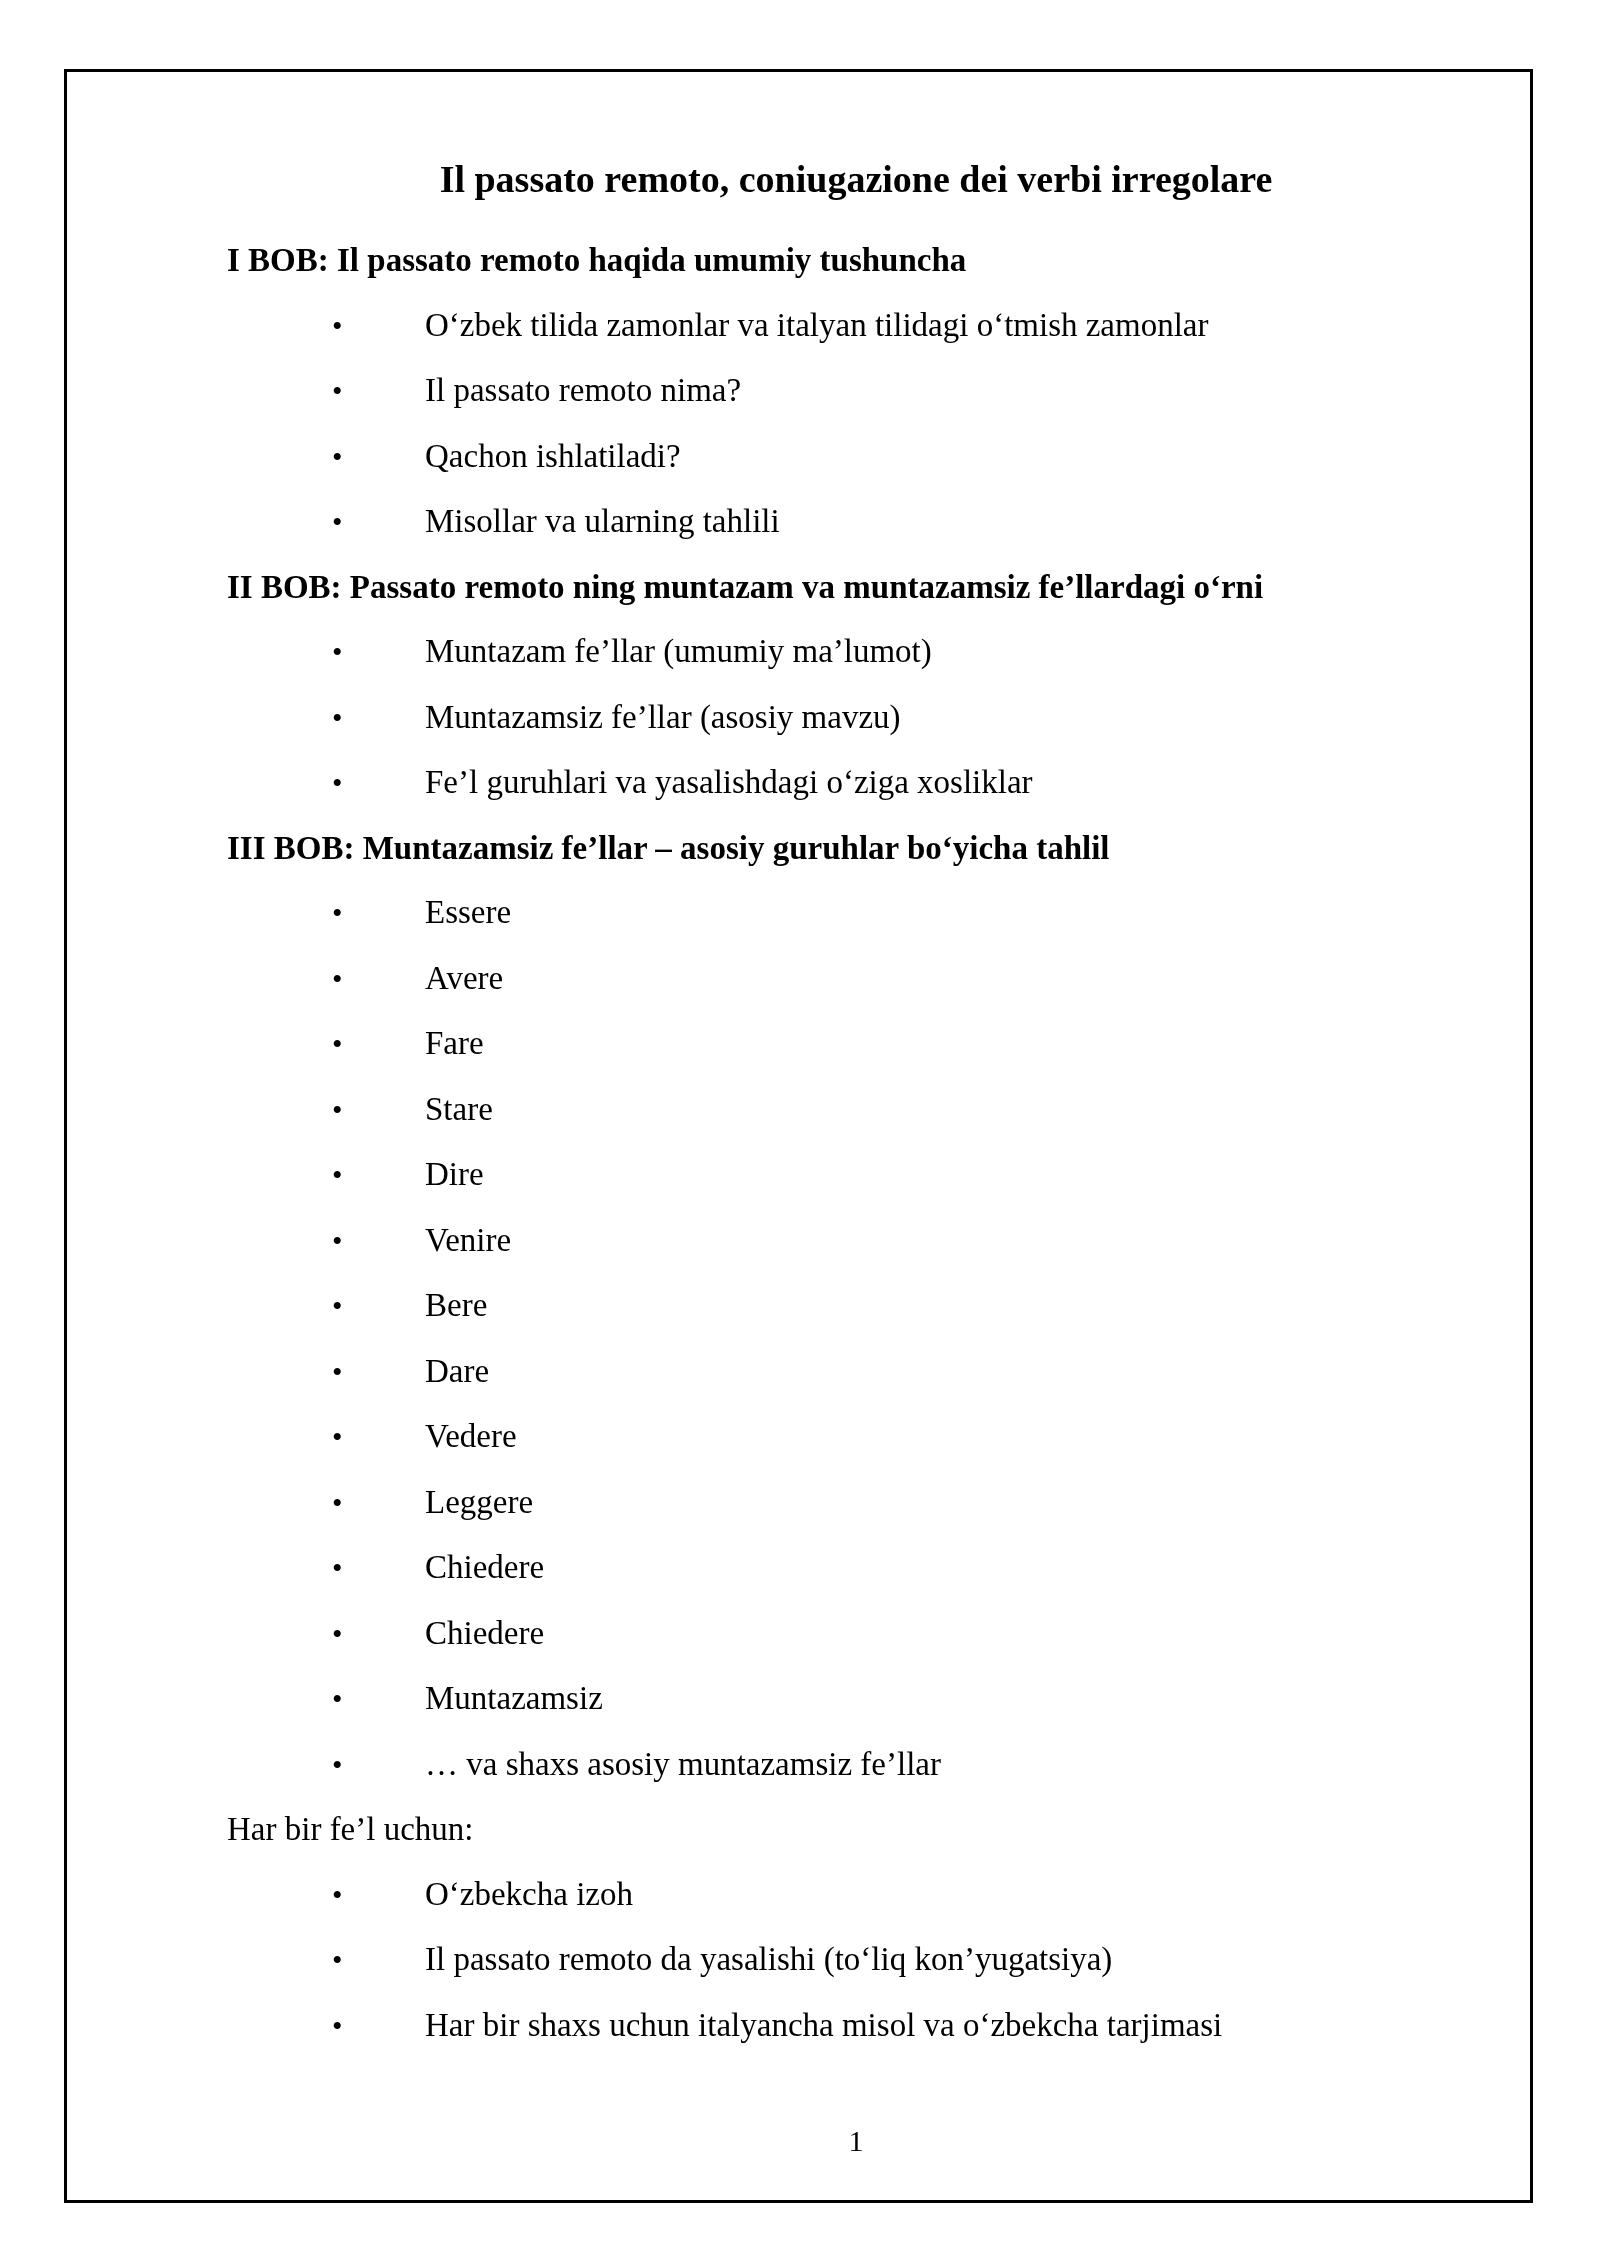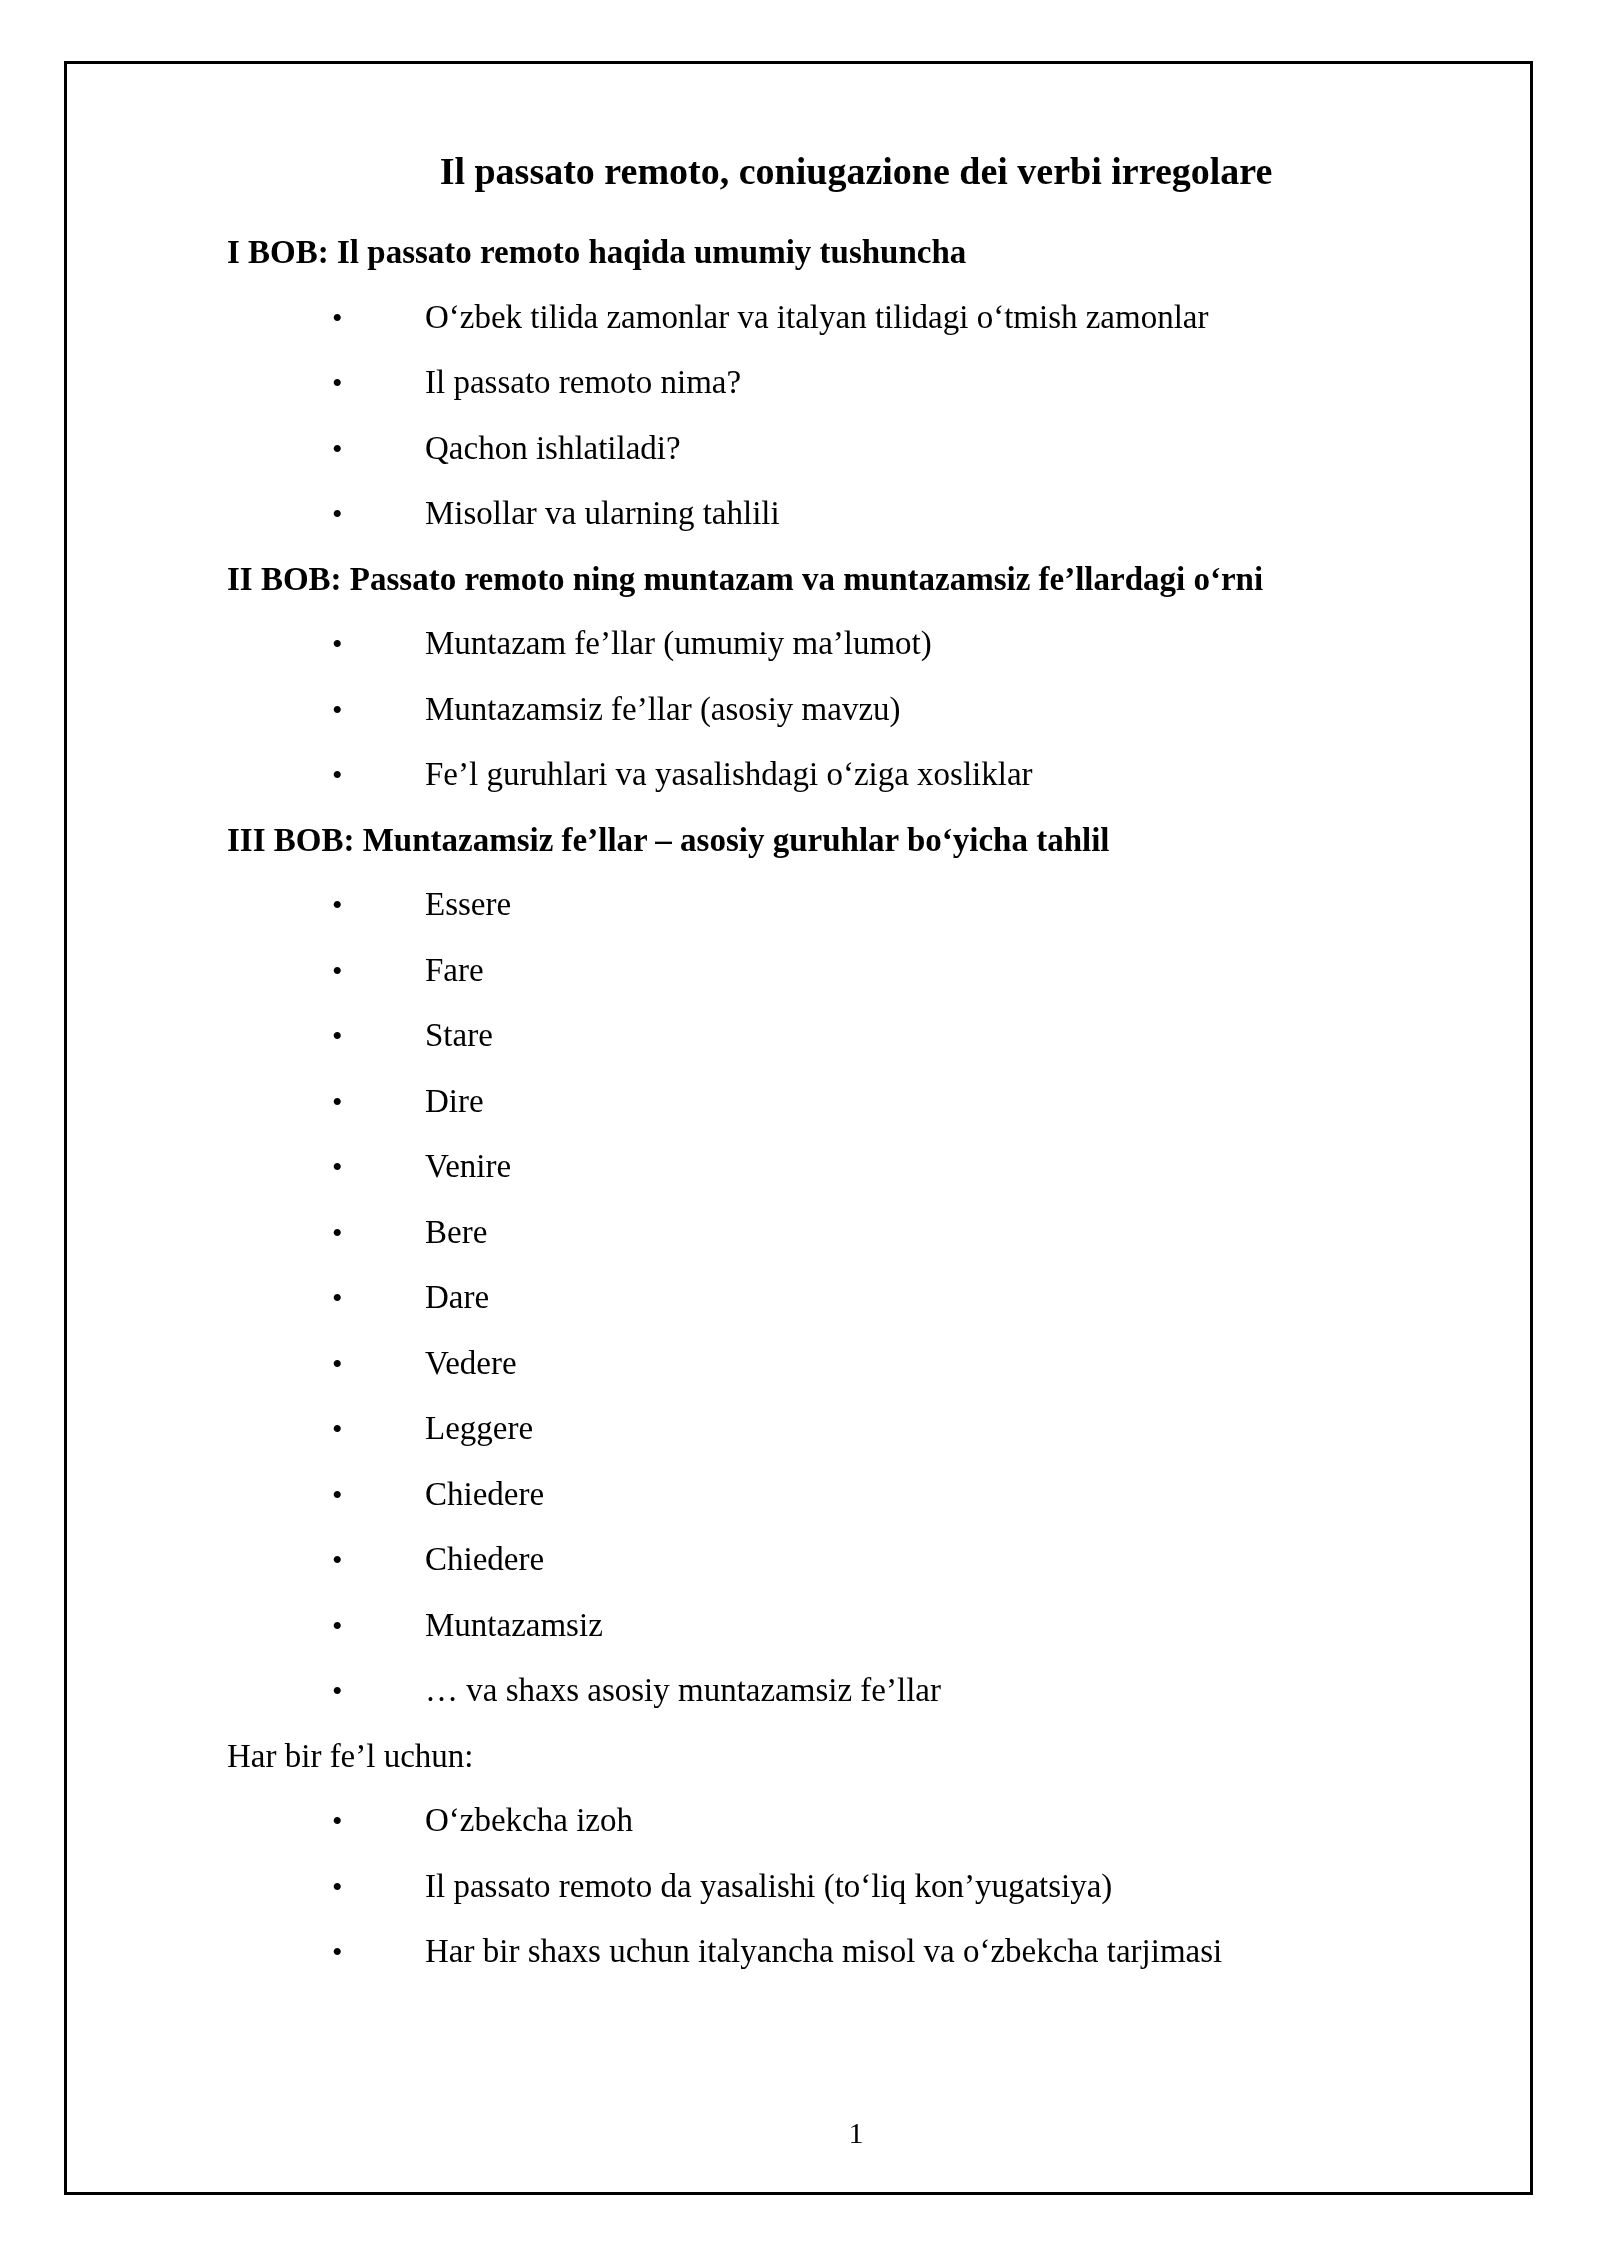--- a/index.html
+++ b/index.html
@@ -8,21 +8,21 @@
     height: 2262px;
     position: relative;
     background: #ffffff;
     color: #000000;
     font-family: "Liberation Serif", serif;
     overflow: hidden;
   }
   .frame {
     position: absolute;
     left: 64px;
-    top: 61px;
+    top: 69px;
     width: 1469px;
     height: 2134px;
     border: 3px solid #000000;
     box-sizing: border-box;
   }
   .content {
     position: absolute;
     top: 0; left: 0; right: 0; bottom: 0;
     padding: 72px 45px 0 160px;
   }
@@ -75,20 +75,21 @@
 
     <div class="row h">II BOB: Passato remoto ning muntazam va muntazamsiz fe’llardagi o‘rni</div>
 
     <div class="row"><span class="marker">•</span><span class="t">Muntazam fe’llar (umumiy ma’lumot)</span></div>
     <div class="row"><span class="marker">•</span><span class="t">Muntazamsiz fe’llar (asosiy mavzu)</span></div>
     <div class="row"><span class="marker">•</span><span class="t">Fe’l guruhlari va yasalishdagi o‘ziga xosliklar</span></div>
 
     <div class="row h">III BOB: Muntazamsiz fe’llar – asosiy guruhlar bo‘yicha tahlil</div>
 
     <div class="row"><span class="marker">•</span><span class="t">Essere</span></div>
+    <div class="row"><span class="marker">•</span><span class="t">Avere</span></div>
     <div class="row"><span class="marker">•</span><span class="t">Fare</span></div>
     <div class="row"><span class="marker">•</span><span class="t">Stare</span></div>
     <div class="row"><span class="marker">•</span><span class="t">Dire</span></div>
     <div class="row"><span class="marker">•</span><span class="t">Venire</span></div>
     <div class="row"><span class="marker">•</span><span class="t">Bere</span></div>
     <div class="row"><span class="marker">•</span><span class="t">Dare</span></div>
     <div class="row"><span class="marker">•</span><span class="t">Vedere</span></div>
     <div class="row"><span class="marker">•</span><span class="t">Leggere</span></div>
     <div class="row"><span class="marker">•</span><span class="t">Chiedere</span></div>
     <div class="row"><span class="marker">•</span><span class="t">Chiedere</span></div>

